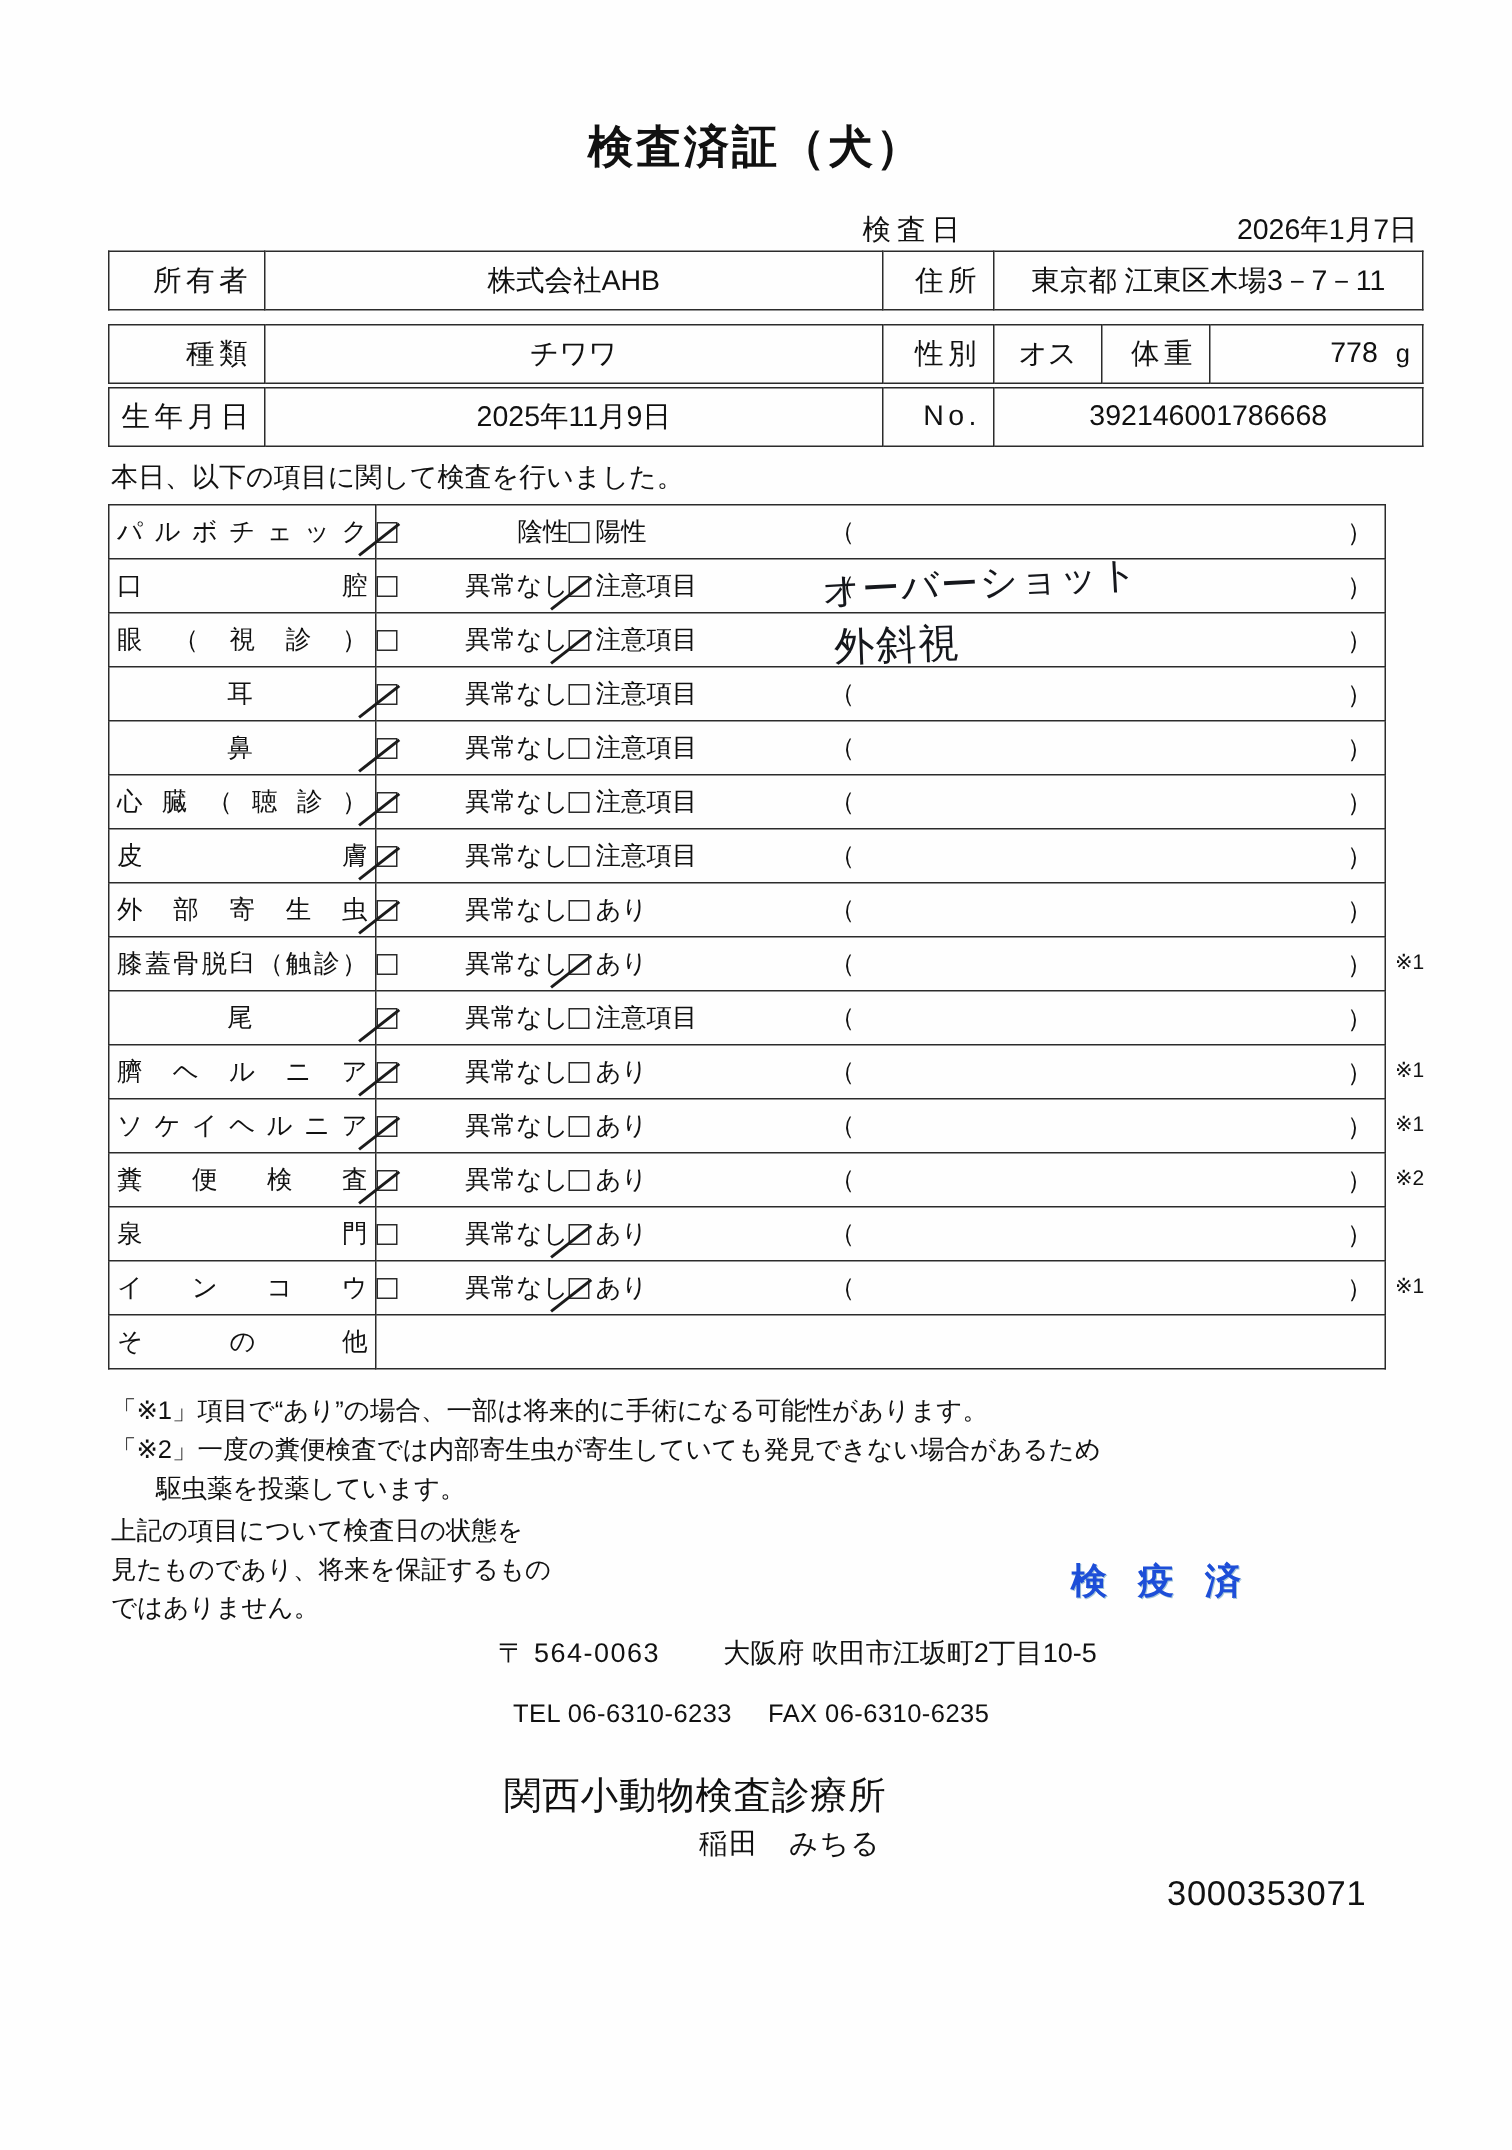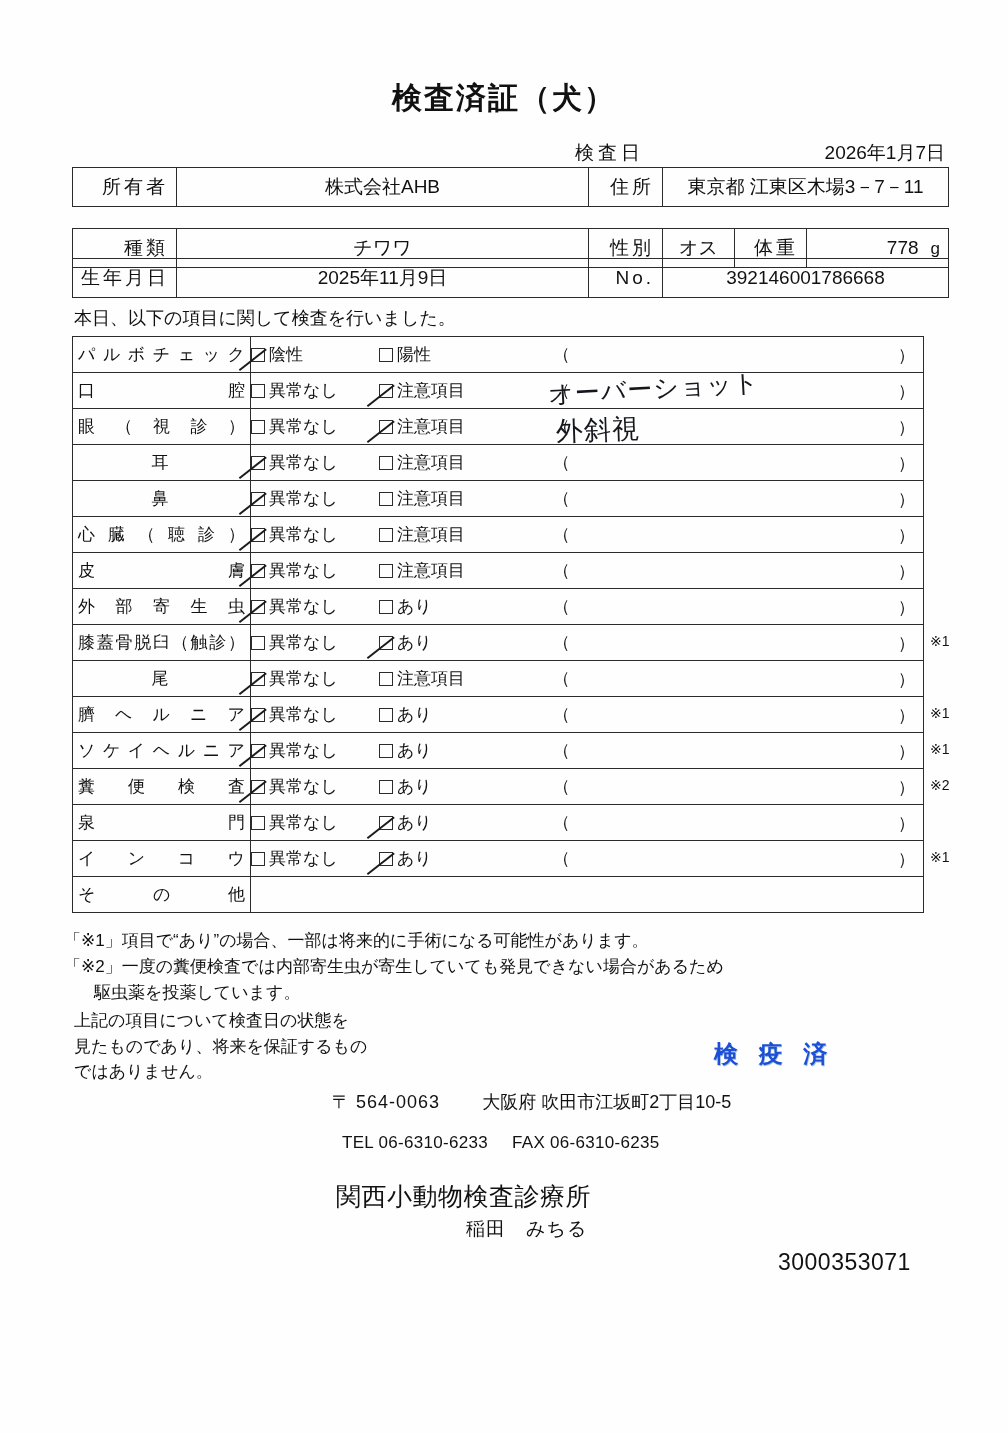--- a/index.html
+++ b/index.html
@@ -64,21 +64,21 @@
     white-space: nowrap;
   }
   .lbl {
     text-align: right;
     letter-spacing: 3px;
   }
   .val { text-align: center; }
   .val-right { text-align: right; padding-right: 6px; }
 
   #tbl-owner { top: 167px; }
-  #tbl-breed { top: 228px; }
+  #tbl-breed { top: 216px; }
   #tbl-birth { top: 258px; }
 
   .unit-g { font-size: 17px; padding-left: 12px; }
 
   
   .intro-line {
     position: absolute;
     top: 306px;
     left: 74px;
     font-size: 18px;
@@ -122,21 +122,21 @@
     display: flex;
     align-items: center;
     font-size: 17px;
     white-space: nowrap;
   }
   .opt {
     position: relative;
     display: inline-flex;
     align-items: center;
   }
-  .opt-a { width: 128px; }
+  .opt-a { width: 128px; justify-content: space-between; }
   .opt-b { width: 168px; }
   .box {
     display: inline-block;
     width: 12px;
     height: 12px;
     border: 1.6px solid #2b2b2b;
     margin-right: 4px;
     position: relative;
     flex: none;
   }
@@ -186,21 +186,21 @@
     transform: rotate(-3.2deg);
     letter-spacing: 1px;
     white-space: nowrap;
   }
   #hw-oral { left: 548px; top: 372px; }
   #hw-eye  { left: 556px; top: 412px; transform: rotate(-2deg); font-size: 27px; }
 
   
   .footnotes {
     position: absolute;
-    left: 64px;
+    left: 74px;
     top: 928px;
     font-size: 17px;
     line-height: 1.52;
   }
   .footnote-indent { padding-left: 30px; }
 
   
   .disclaimer {
     position: absolute;
     left: 74px;

